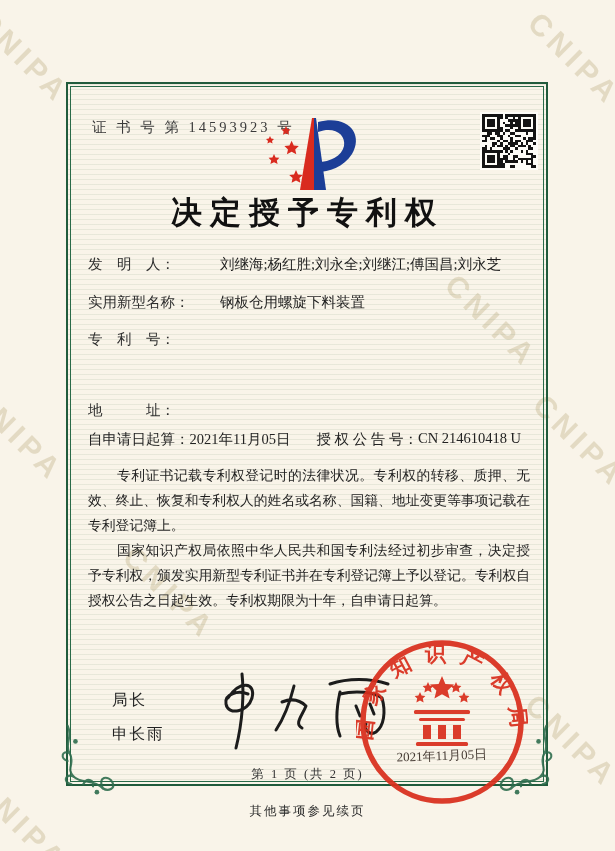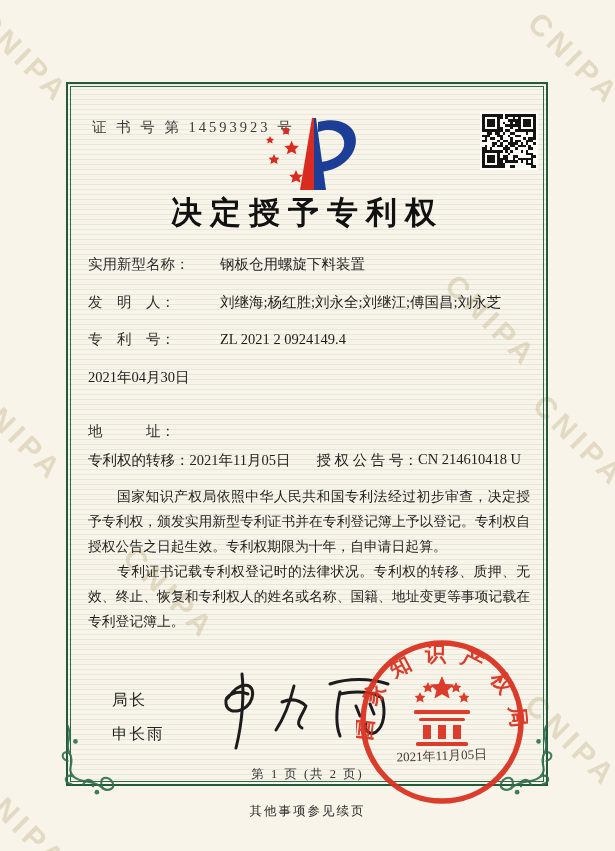--- a/index.html
+++ b/index.html
@@ -579,52 +579,50 @@
     <i style="background:transparent"></i>
     <i style="background:transparent"></i>
     <i style="background:#141414"></i>
     <i style="background:#141414"></i>
   </div>
 
 <div class="doc-title">决定授予专利权</div>
 
 <div class="content">
   <div class="field-row">
+    <span class="field-label">发　明　人：</span>
+    <span class="field-value">刘继海;杨红胜;刘永全;刘继江;傅国昌;刘永芝</span>
+  </div>
+  <div class="field-row">
     <span class="field-label">实用新型名称：</span>
     <span class="field-value">钢板仓用螺旋下料装置</span>
   </div>
   <div class="field-row">
-    <span class="field-label">发　明　人：</span>
-    <span class="field-value">刘继海;杨红胜;刘永全;刘继江;傅国昌;刘永芝</span>
+    <span class="field-label">专　利　号：</span>
   </div>
   <div class="field-row">
-    <span class="field-label">专　利　号：</span>
-    <span class="field-value">ZL 2021 2 0924149.4</span>
-  </div>
-  <div class="field-row">
-    <span class="field-value">2021年04月30日</span>
   </div>
   <div class="field-row">
   </div>
   <div class="field-row row-address">
     <span class="field-label">地　　　址：</span>
   </div>
   <div class="grant-row">
     <span class="grant-pair">
-      <span>专利权的转移：</span>
+      <span>自申请日起算：</span>
       <span>2021年11月05日</span>
     </span>
     <span class="grant-pair">
       <span>授 权 公 告 号：</span>
       <span>CN 214610418 U</span>
     </span>
   </div>
   <div class="body-text">
+    <p>专利证书记载专利权登记时的法律状况。专利权的转移、质押、无效、终止、恢复和专利权人的姓名或名称、国籍、地址变更等事项记载在专利登记簿上。</p>
     <p>国家知识产权局依照中华人民共和国专利法经过初步审查，决定授予专利权，颁发实用新型专利证书并在专利登记簿上予以登记。专利权自授权公告之日起生效。专利权期限为十年，自申请日起算。</p>
-    <p>专利证书记载专利权登记时的法律状况。专利权的转移、质押、无效、终止、恢复和专利权人的姓名或名称、国籍、地址变更等事项记载在专利登记簿上。</p>
   </div>
 </div>
 
 <div class="sig-block">
   <div>局长</div>
   <div>申长雨</div>
 </div>
 
 <div class="autograph" aria-label="申长雨">
   <svg viewBox="0 0 215 88" fill="none" stroke="#1c1c1c" stroke-width="3" stroke-linecap="round" stroke-linejoin="round">

